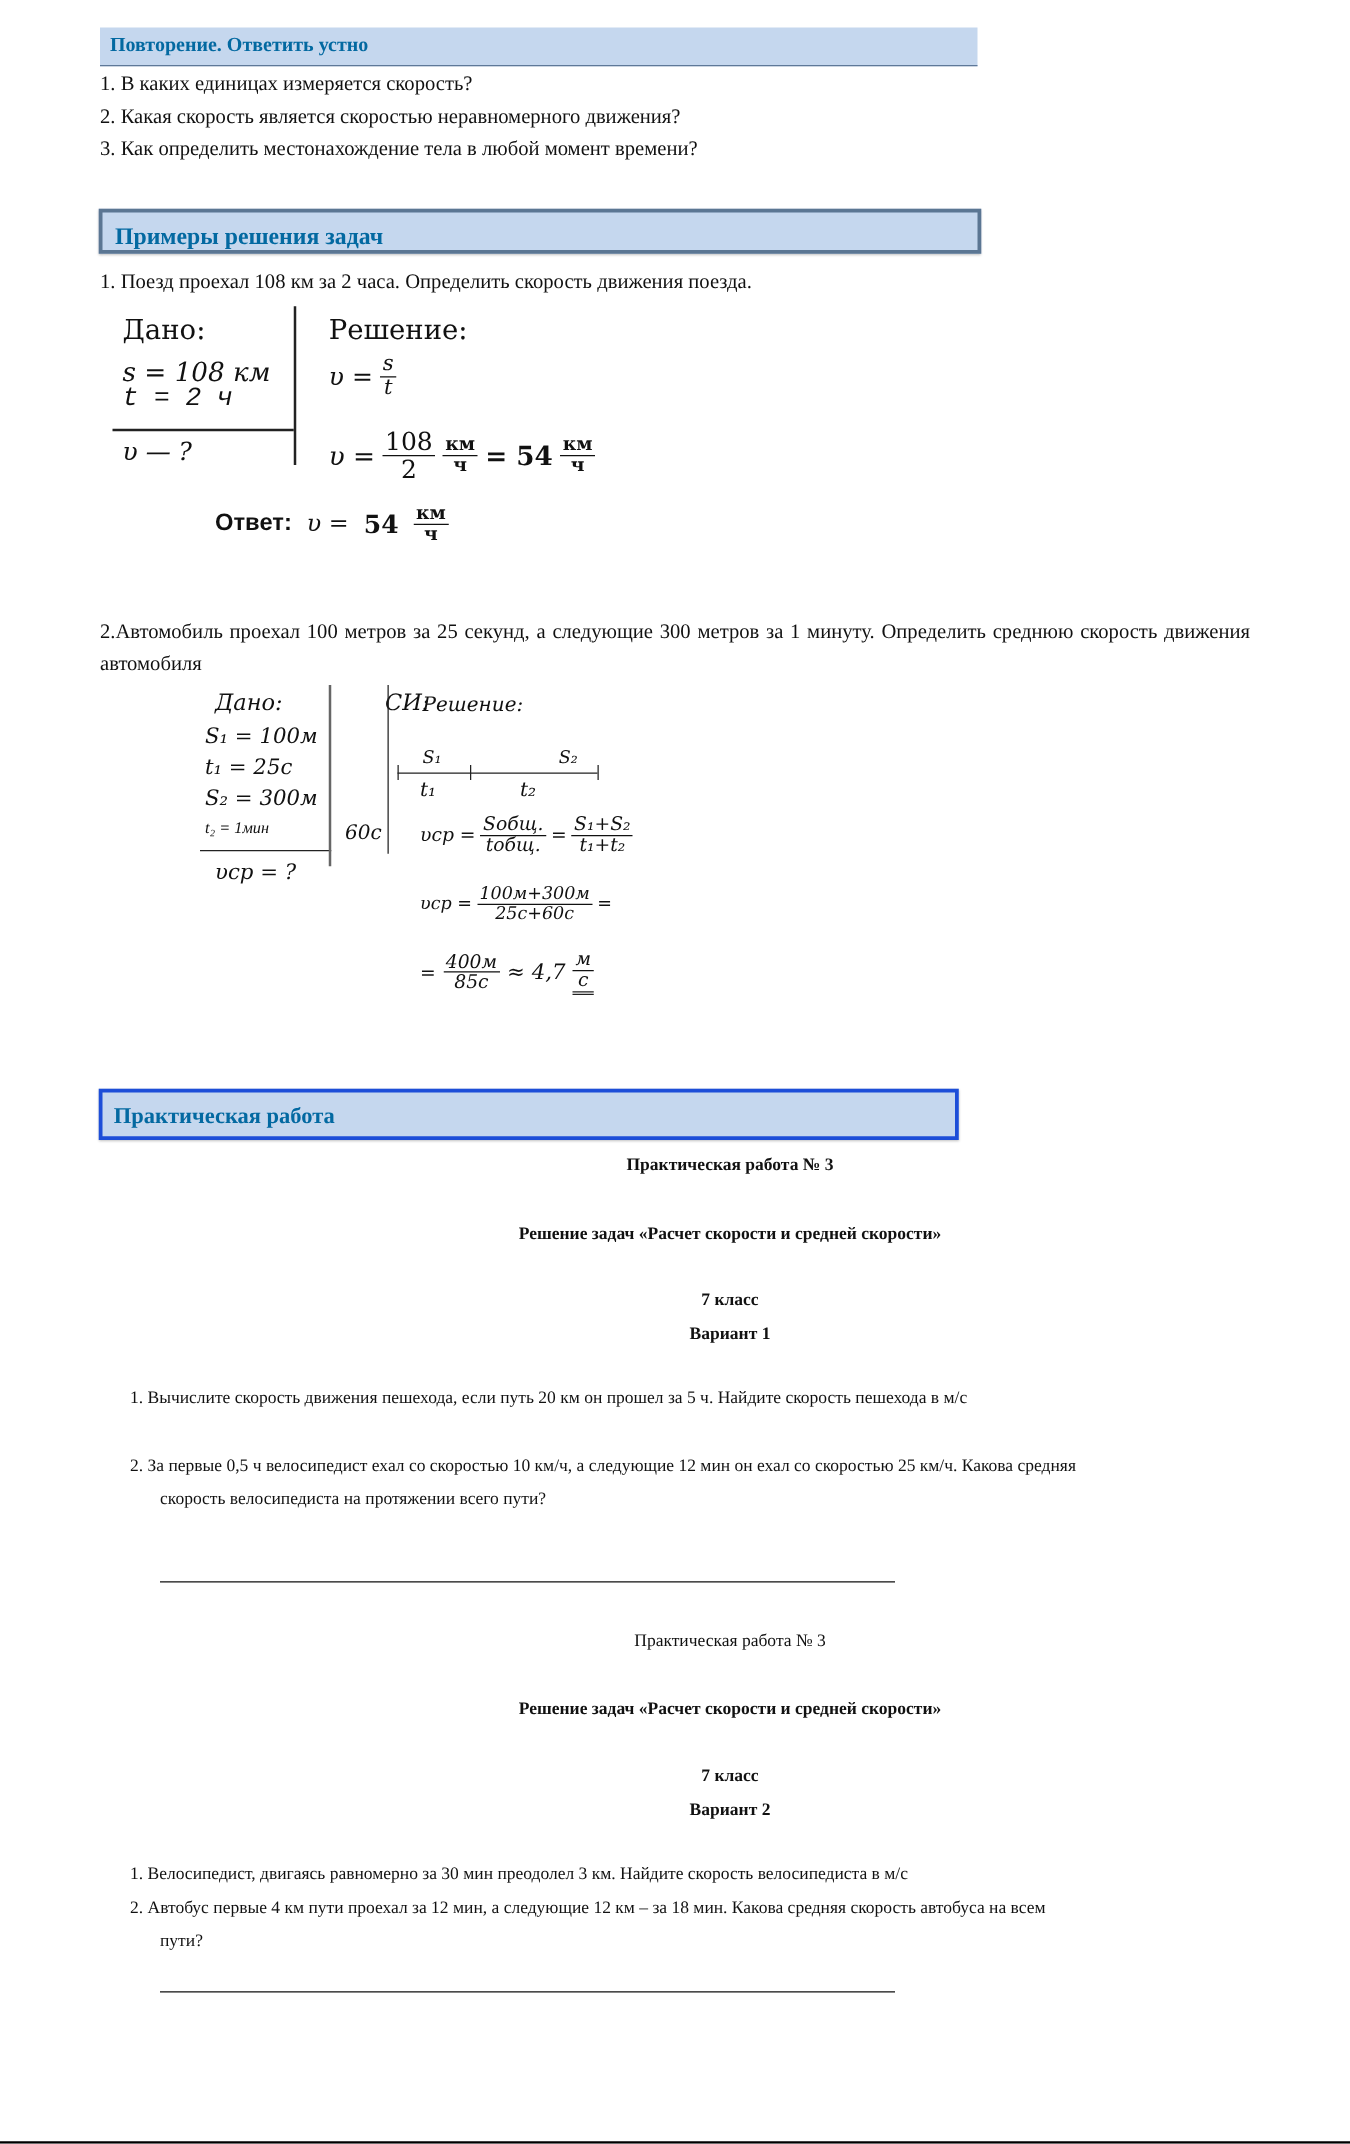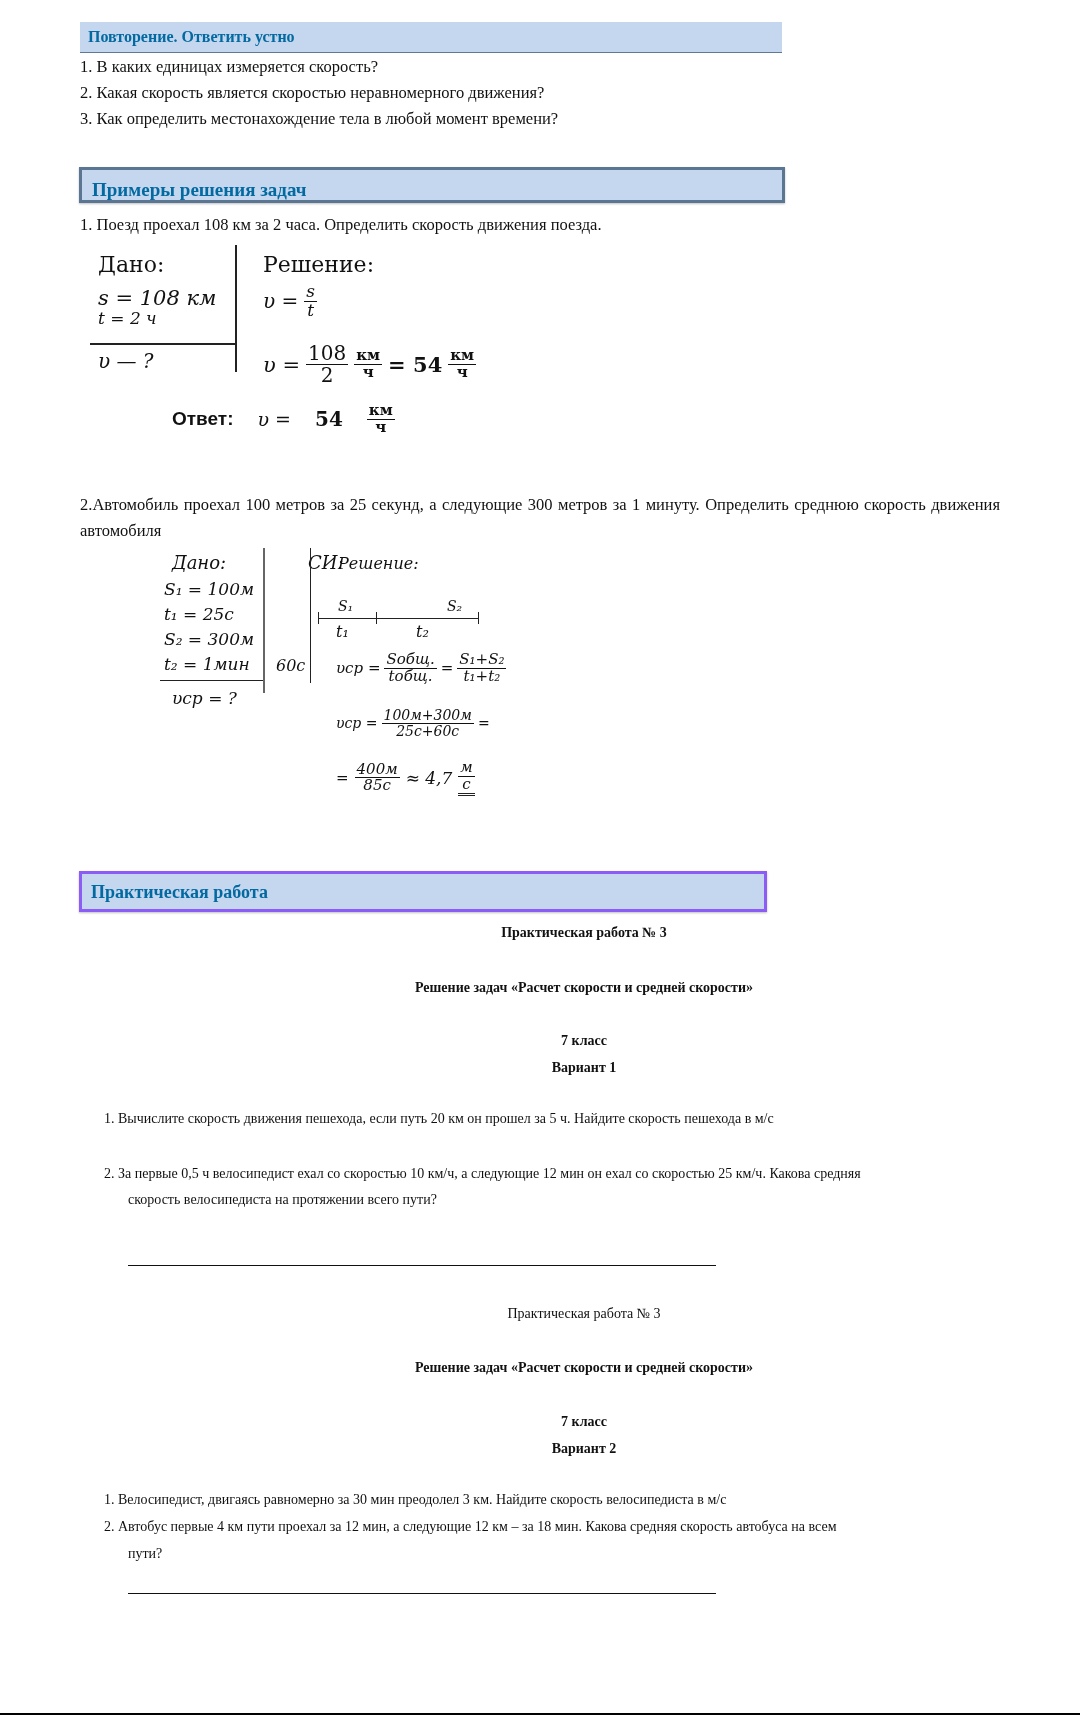--- a/index.html
+++ b/index.html
@@ -12,21 +12,21 @@
   .hdr {
     position: absolute; background: #c5d7ee;
     font-family: "Liberation Serif", serif; font-weight: bold; color: #0369a1;
     box-sizing: border-box;
   }
   .hdr1 { left: 80px; top: 22px; width: 702px; height: 31px; border-bottom: 1px solid #5e7898;
           font-size: 16px; padding: 6px 0 0 8px; }
   .hdr2 { left: 79px; top: 167px; width: 706px; height: 36px; border: 3px solid #5b7693;
           font-size: 19px; padding: 8px 0 0 10px; line-height: 24px; overflow: hidden;
           box-shadow: 0 1px 2px rgba(0,0,0,0.25); }
-  .hdr3 { left: 79px; top: 871px; width: 688px; height: 41px; border: 3px solid #8b5cf6;
+  .hdr3 { left: 79px; top: 871px; width: 688px; height: 41px; border: 3px solid #1d4ed8;
           font-size: 18px; padding: 8px 0 0 9px; box-shadow: 0 1px 2px rgba(0,0,0,0.25); }
   .q { position: absolute; left: 80px; font-size: 16.5px; line-height: 20px; white-space: nowrap; }
   .hidden-line { position: absolute; left: 80px; top: 193px; font-size: 16px; color: #222;
                  height: 11px; overflow: hidden; line-height: 28px; white-space: nowrap; }
   .hidden-line span { position: relative; top: -17px; }
   .para { position: absolute; left: 80px; width: 920px; font-size: 16.5px; line-height: 26px;
           text-align: justify; text-align-last: left; }
   
   .sol1 { position: absolute; left: 90px; top: 245px; width: 420px; height: 210px; }
   .mono { font-family: "DejaVu Serif", serif; }
@@ -48,21 +48,21 @@
 <div class="q" style="top:83px;">2. Какая скорость является скоростью неравномерного движения?</div>
 <div class="q" style="top:109px;">3. Как определить местонахождение тела в любой момент времени?</div>
 
 <div class="hidden-line"><span>Определите цену деления мензурки и объем жидкости в ней.</span></div>
 <div class="hdr hdr2">Примеры решения задач</div>
 <div class="q" style="top:215px;">1. Поезд проехал 108 км за 2 часа. Определить скорость движения поезда.</div>
 
 <div class="sol1">
   <div class="abs mono" style="left:8px; top:7px; font-size:22px;">Дано:</div>
   <div class="abs mono" style="left:8px; top:41px; font-size:21px; font-style:italic;">s = 108 км</div>
-  <div class="abs mono" style="left:8px; top:63px; font-size:17px; font-style:italic;">t = 2 ч</div>
+  <div class="abs mono" style="left:8px; top:63px; font-size:21px; font-style:italic;font-family:Liberation Mono, monospace;">t = 2 ч</div>
   <div class="abs" style="left:0; top:98px; width:145px; border-top:2px solid #222;"></div>
   <div class="abs mono" style="left:8px; top:104px; font-size:20px; font-style:italic;">υ — ?</div>
   <div class="abs" style="left:145px; top:0; height:127px; border-left:2px solid #222;"></div>
 
   <div class="abs mono" style="left:173px; top:7px; font-size:22px;">Решение:</div>
   <div class="abs mono" style="left:173px; top:38px; font-size:20px; font-style:italic; display:flex; align-items:center; gap:6px;">
     <span>υ =</span>
     <span class="frac" style="font-size:17px;">
       <span class="num">s</span>
       <span>t</span>
@@ -77,39 +77,39 @@
     <span class="frac" style="font-size:15px; font-weight:bold;">
       <span class="num">км</span>
       <span>ч</span>
     </span>
     <span style="font-weight:bold;">= 54</span>
     <span class="frac" style="font-size:15px; font-weight:bold;">
       <span class="num">км</span>
       <span>ч</span>
     </span>
   </div>
-  <div class="abs" style="left:82px; top:158px; display:flex; align-items:center; gap:24px;">
+  <div class="abs" style="left:82px; top:158px; display:flex; align-items:center; gap:12px;">
     <span style="font-family:'Liberation Sans',sans-serif; font-weight:bold; font-size:19px;">Ответ:</span>
     <span class="mono" style="font-style:italic; font-size:19px;">υ =</span>
     <span class="mono" style="font-weight:bold; font-size:20px;">54</span>
     <span class="frac mono" style="font-size:15px; font-weight:bold;">
       <span class="num">км</span>
       <span>ч</span>
     </span>
   </div>
 </div>
 
 <div class="para" style="top:492px;">2.Автомобиль проехал 100 метров за 25 секунд, а следующие 300 метров за 1 минуту. Определить среднюю скорость движения автомобиля</div>
 
 <div class="sol2">
   <div class="abs hand" style="left:22px; top:4px; font-size:18px;">Дано:</div>
   <div class="abs hand" style="left:14px; top:31px; font-size:17px;">S₁ = 100м</div>
   <div class="abs hand" style="left:14px; top:56px; font-size:17px;">t₁ = 25с</div>
   <div class="abs hand" style="left:14px; top:81px; font-size:17px;">S₂ = 300м</div>
-  <div class="abs hand" style="left:14px; top:106px; font-size:17px;">t₂ = 1мин</div>
+  <div class="abs hand" style="left:14px; top:106px; font-size:13px;font-family:Liberation Serif, serif;">t₂ = 1мин</div>
   <div class="abs" style="left:10px; top:132px; width:105px; border-top:1.5px solid #222;"></div>
   <div class="abs hand" style="left:22px; top:140px; font-size:17px;">υср = ?</div>
   <div class="abs" style="left:113px; top:0; height:145px; border-left:2px solid #666;"></div>
   <div class="abs hand" style="left:122px; top:4px; font-size:18px;margin-left:36px;">СИ:</div>
   <div class="abs hand" style="left:126px; top:108px; font-size:16px;">60с</div>
   <div class="abs" style="left:160px; top:0; height:135px; border-left:1.5px solid #222;"></div>
   <div class="abs hand" style="left:188px; top:6px; font-size:16px;">Решение:</div>
 
   <div class="abs" style="left:168px; top:70px; width:160px; border-top:1.5px solid #222;"></div>
   <div class="abs" style="left:168px; top:64px; height:12px; border-left:1.5px solid #222;"></div>

